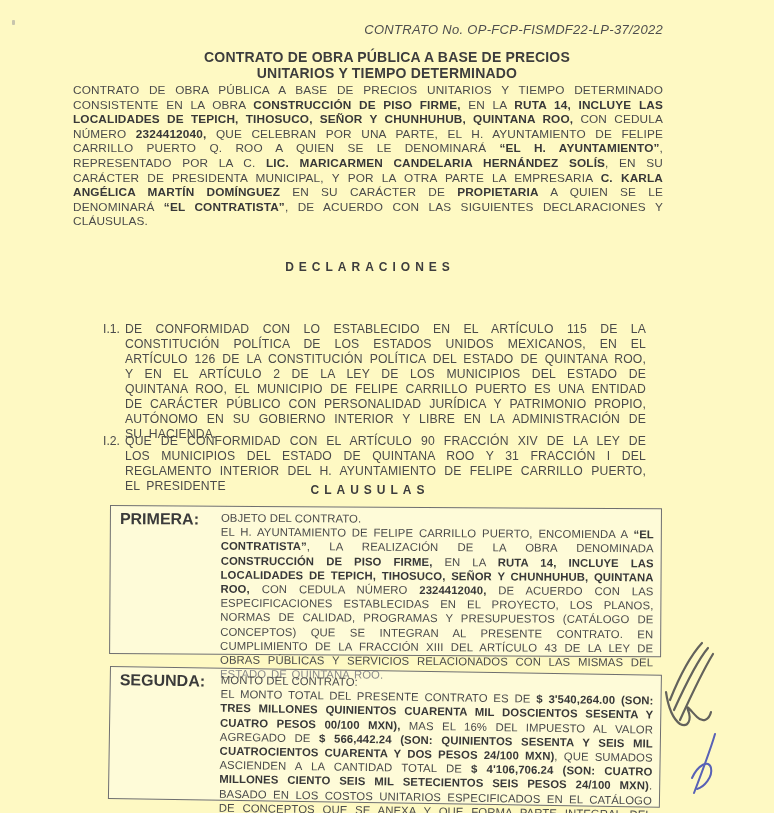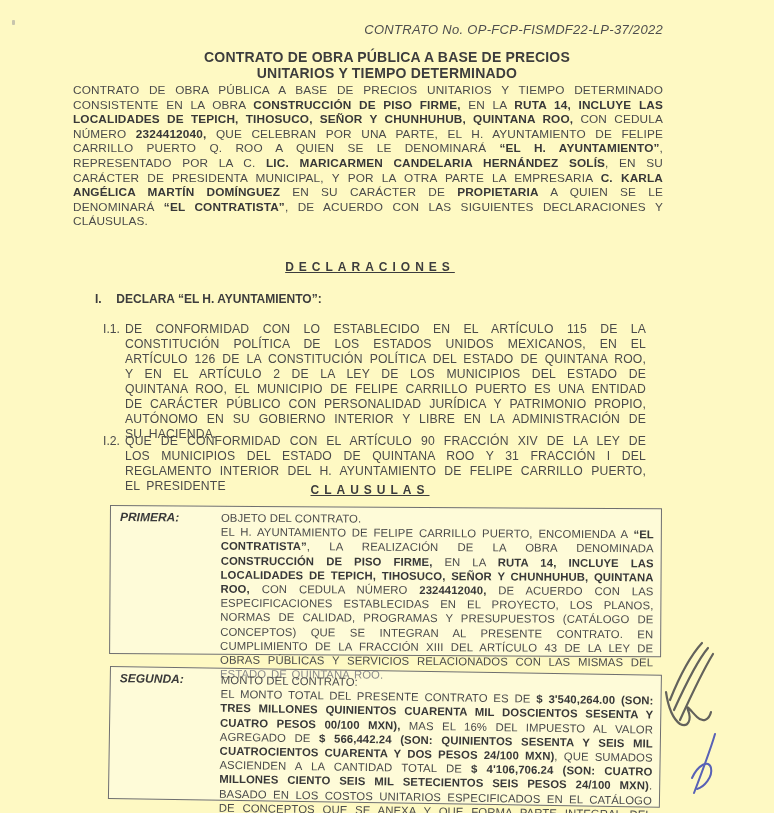--- a/index.html
+++ b/index.html
@@ -18,38 +18,38 @@
     position:absolute;top:49px;left:0;width:774px;text-align:center;
     font-weight:bold;font-size:14px;line-height:16px;letter-spacing:.2px;color:#3d3d3d;
   }
   .intro{
     position:absolute;top:83px;left:73px;width:590px;margin:0;
     text-align:justify;font-size:11.8px;line-height:14.6px;word-spacing:1.5px;letter-spacing:.15px;
   }
   .b{font-weight:bold;color:#383838;}
   .heading{
     position:absolute;left:0;width:740px;text-align:center;
-    font-weight:bold;font-size:12px;letter-spacing:5px;color:#3d3d3d;white-space:nowrap;text-decoration:underline;
+    font-weight:bold;font-size:12px;letter-spacing:5px;color:#3d3d3d;white-space:nowrap;
   }
   .h-decl{top:260px;}
   .h-claus{top:483px;}
   .sec-row{position:absolute;top:292px;left:95px;font-weight:bold;font-size:12px;color:#3d3d3d;}
   .sec-num{display:inline-block;width:18px;}
   .decl-item{position:absolute;left:103px;width:557px;font-size:12.2px;line-height:15px;}
   .item-num{position:absolute;left:0;top:0;}
   .item-text{margin:0 14px 0 22px;text-align:justify;word-spacing:3px;letter-spacing:.15px;}
   .item-i1{top:322px;}
   .item-i2{top:434px;}
   .clause-box{
     position:absolute;left:110px;width:552px;border:1.2px solid #6f6f6f;
     transform-origin:top left;background:rgba(255,255,255,.35);
   }
   .box-primera{top:505px;height:149px;transform:rotate(.35deg);}
   .box-segunda{top:666px;height:133px;transform:rotate(.9deg);}
-  .clause-label{position:absolute;left:9px;top:4px;font-weight:bold;font-size:12px;color:#3a3a3a;font-style:italic;}
+  .clause-label{position:absolute;left:9px;top:4px;font-weight:bold;font-size:16px;color:#3a3a3a;}
   .clause-content{position:absolute;left:110px;top:4px;width:433px;font-size:11.3px;line-height:14.2px;letter-spacing:.1px;}
   .clause-subject{margin:0;}
   .clause-body{margin:0;text-align:justify;word-spacing:1.5px;}
   .ink{position:absolute;}
   .ink-scribble{left:658px;top:640px;}
   .ink-initial{left:684px;top:732px;}
 </style>
 </head>
 <body>
 
@@ -61,24 +61,20 @@
 
   <div class="doc-title">
     <div>CONTRATO DE OBRA PÚBLICA A BASE DE PRECIOS</div>
     <div>UNITARIOS Y TIEMPO DETERMINADO</div>
   </div>
 
   <p class="intro"><span>CONTRATO DE OBRA PÚBLICA A BASE DE PRECIOS UNITARIOS Y TIEMPO DETERMINADO CONSISTENTE EN LA OBRA </span><span class="b">CONSTRUCCIÓN DE PISO FIRME,</span><span> EN LA </span><span class="b">RUTA 14, INCLUYE LAS LOCALIDADES DE TEPICH, TIHOSUCO, SEÑOR Y CHUNHUHUB, QUINTANA ROO,</span><span> CON CEDULA NÚMERO </span><span class="b">2324412040,</span><span> QUE CELEBRAN POR UNA PARTE, EL H. AYUNTAMIENTO DE FELIPE CARRILLO PUERTO Q. ROO A QUIEN SE LE DENOMINARÁ </span><span class="b">“EL H. AYUNTAMIENTO”</span><span>, REPRESENTADO POR LA C. </span><span class="b">LIC. MARICARMEN CANDELARIA HERNÁNDEZ SOLÍS</span><span>, EN SU CARÁCTER DE PRESIDENTA MUNICIPAL, Y POR LA OTRA PARTE LA EMPRESARIA </span><span class="b">C. KARLA ANGÉLICA MARTÍN DOMÍNGUEZ</span><span> EN SU CARÁCTER  DE </span><span class="b">PROPIETARIA</span><span> A QUIEN SE LE DENOMINARÁ </span><span class="b">“EL CONTRATISTA”</span><span>, DE ACUERDO CON LAS SIGUIENTES DECLARACIONES Y CLÁUSULAS.</span></p>
 
   <div class="heading h-decl">DECLARACIONES</div>
 
-  <div class="sec-row">
-    <span class="sec-num">I.</span>
-    <span class="sec-label">DECLARA “EL H. AYUNTAMIENTO”:</span>
-  </div>
 
   <div class="decl-item item-i1">
     <span class="item-num">I.1.</span>
     <p class="item-text">DE CONFORMIDAD CON LO ESTABLECIDO EN EL ARTÍCULO 115 DE LA CONSTITUCIÓN POLÍTICA DE LOS ESTADOS UNIDOS MEXICANOS, EN EL ARTÍCULO 126 DE LA CONSTITUCIÓN POLÍTICA DEL ESTADO DE QUINTANA ROO, Y EN EL ARTÍCULO 2 DE LA LEY DE LOS MUNICIPIOS DEL ESTADO DE QUINTANA ROO, EL MUNICIPIO DE FELIPE CARRILLO PUERTO ES UNA ENTIDAD DE CARÁCTER PÚBLICO CON PERSONALIDAD JURÍDICA Y PATRIMONIO PROPIO, AUTÓNOMO EN SU GOBIERNO INTERIOR Y LIBRE EN LA ADMINISTRACIÓN DE SU HACIENDA.</p>
   </div>
 
   <div class="decl-item item-i2">
     <span class="item-num">I.2.</span>
     <p class="item-text">QUE DE CONFORMIDAD CON EL ARTÍCULO 90 FRACCIÓN XIV DE LA LEY DE LOS MUNICIPIOS DEL ESTADO DE QUINTANA ROO Y 31 FRACCIÓN I DEL REGLAMENTO INTERIOR DEL H. AYUNTAMIENTO DE FELIPE CARRILLO PUERTO, EL PRESIDENTE</p>
   </div>

